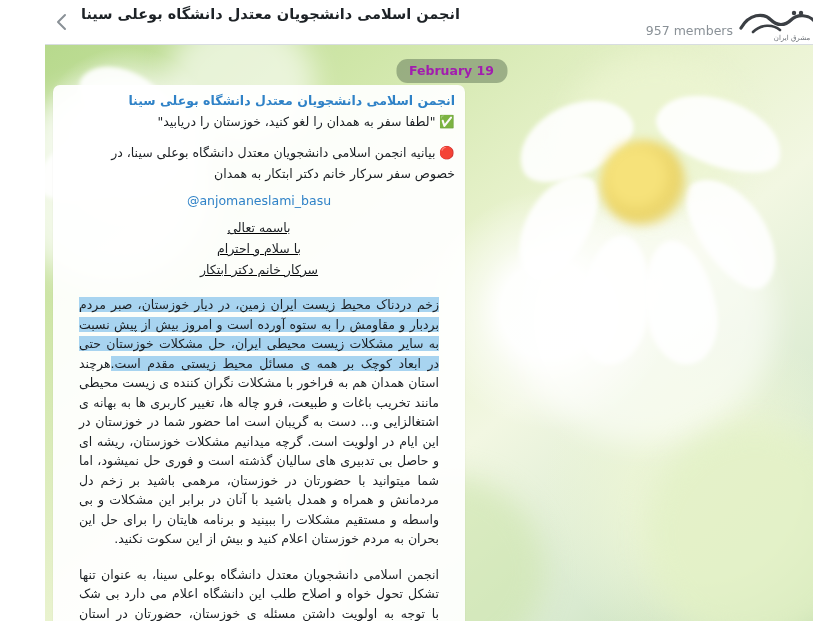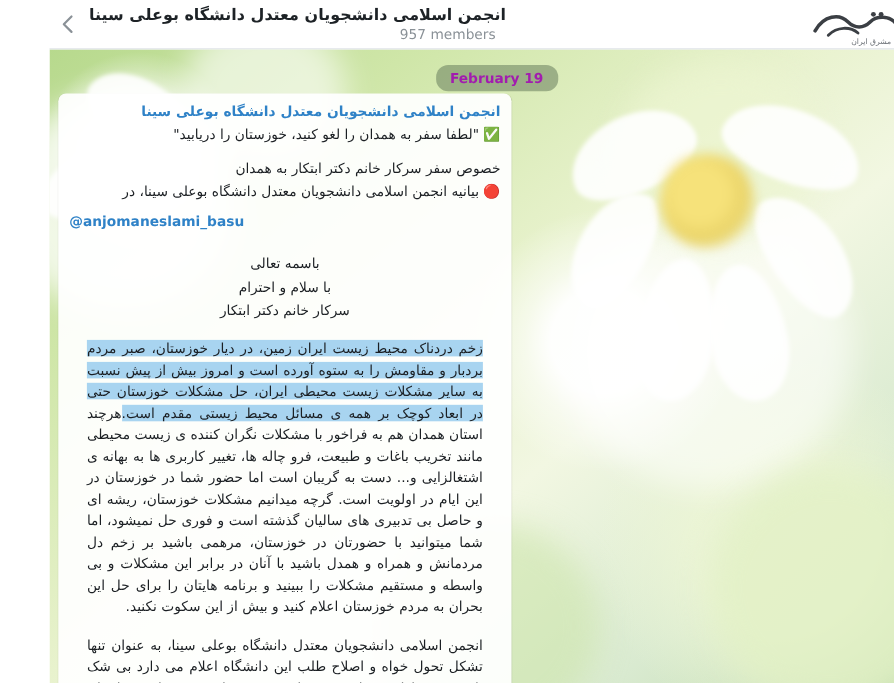--- a/index.html
+++ b/index.html
@@ -62,21 +62,21 @@
     text-overflow: ellipsis;
     direction: rtl;
     unicode-bidi: plaintext;
     text-align: left;
   }
   .chat-sub {
     font-size: 12.5px;
     color: #8a9197;
     line-height: 16px;
     direction: ltr;
-    text-align: center;
+    text-align: right;
   }
   .brand-logo {
     flex: 0 0 auto;
     width: 125px;
     height: 45px;
     display: flex;
     align-items: center;
     justify-content: flex-start;
     padding-right: 6px;
     box-sizing: border-box;
@@ -173,30 +173,30 @@
     direction: rtl;
     text-align: right;
     margin: 0 0 2px 0;
   }
   .emoji { font-size: 12.5px; }
   .mention {
     color: #2f82c7;
     font-size: 12.5px;
     line-height: 19px;
     direction: ltr;
-    text-align: left;
+    text-align: center;
     cursor: pointer;
     display: block;
     margin: 8px 0 8px 0;
-    font-weight: bold;
   }
   .spacer-sm { height: 10px; }
   .sign-block {
     text-align: center;
-    margin: 20px 0 10px 0;
+    margin: 8px 0 10px 0;
+    text-decoration: underline;
   }
   .sign-block .msg-line { text-align: center; }
   .para {
     font-size: 12.5px;
     line-height: 19.5px;
     color: #1b1f23;
     direction: rtl;
     text-align: justify;
     text-align-last: right;
     margin: 16px;
@@ -263,25 +263,25 @@
     <div class="bubble">
       <div class="bubble-author">انجمن اسلامی دانشجویان معتدل دانشگاه بوعلی سینا</div>
 
       <div class="msg-line">
         <span class="emoji">✅</span>
         <span>"لطفا سفر به همدان را لغو کنید، خوزستان را دریابید"</span>
       </div>
 
       <div class="spacer-sm"></div>
 
-      <div class="msg-line">خصوص سفر سرکار خانم دکتر ابتکار به همدان</div>
       <div class="msg-line">
         <span class="emoji">🔴</span>
         <span>بیانیه انجمن اسلامی دانشجویان معتدل دانشگاه بوعلی سینا، در</span>
       </div>
+      <div class="msg-line">خصوص سفر سرکار خانم دکتر ابتکار به همدان</div>
 
       <span class="mention">@anjomaneslami_basu</span>
 
       <div class="sign-block">
         <div class="msg-line">باسمه تعالی</div>
         <div class="msg-line">با سلام و احترام</div>
         <div class="msg-line">سرکار خانم دکتر ابتکار</div>
       </div>
 
       <p class="para"><span class="hl">زخم دردناک محیط زیست ایران زمین، در دیار خوزستان، صبر مردم بردبار و مقاومش را به ستوه آورده است و امروز بیش از پیش نسبت به سایر مشکلات زیست محیطی ایران، حل مشکلات خوزستان حتی در ابعاد کوچک بر همه ی مسائل محیط زیستی مقدم است.</span><span>هرچند استان همدان هم به فراخور با مشکلات نگران کننده ی زیست محیطی مانند تخریب باغات و طبیعت، فرو چاله ها، تغییر کاربری ها به بهانه ی اشتغالزایی و... دست به گریبان است اما حضور شما در خوزستان در این ایام در اولویت است. گرچه میدانیم مشکلات خوزستان، ریشه ای و حاصل بی تدبیری های سالیان گذشته است و فوری حل نمیشود، اما شما میتوانید با حضورتان در خوزستان، مرهمی باشید بر زخم دل مردمانش و همراه و همدل باشید با آنان در برابر این مشکلات و بی واسطه و مستقیم مشکلات را ببینید و برنامه هایتان را برای حل این بحران به مردم خوزستان اعلام کنید و بیش از این سکوت نکنید.</span></p>

